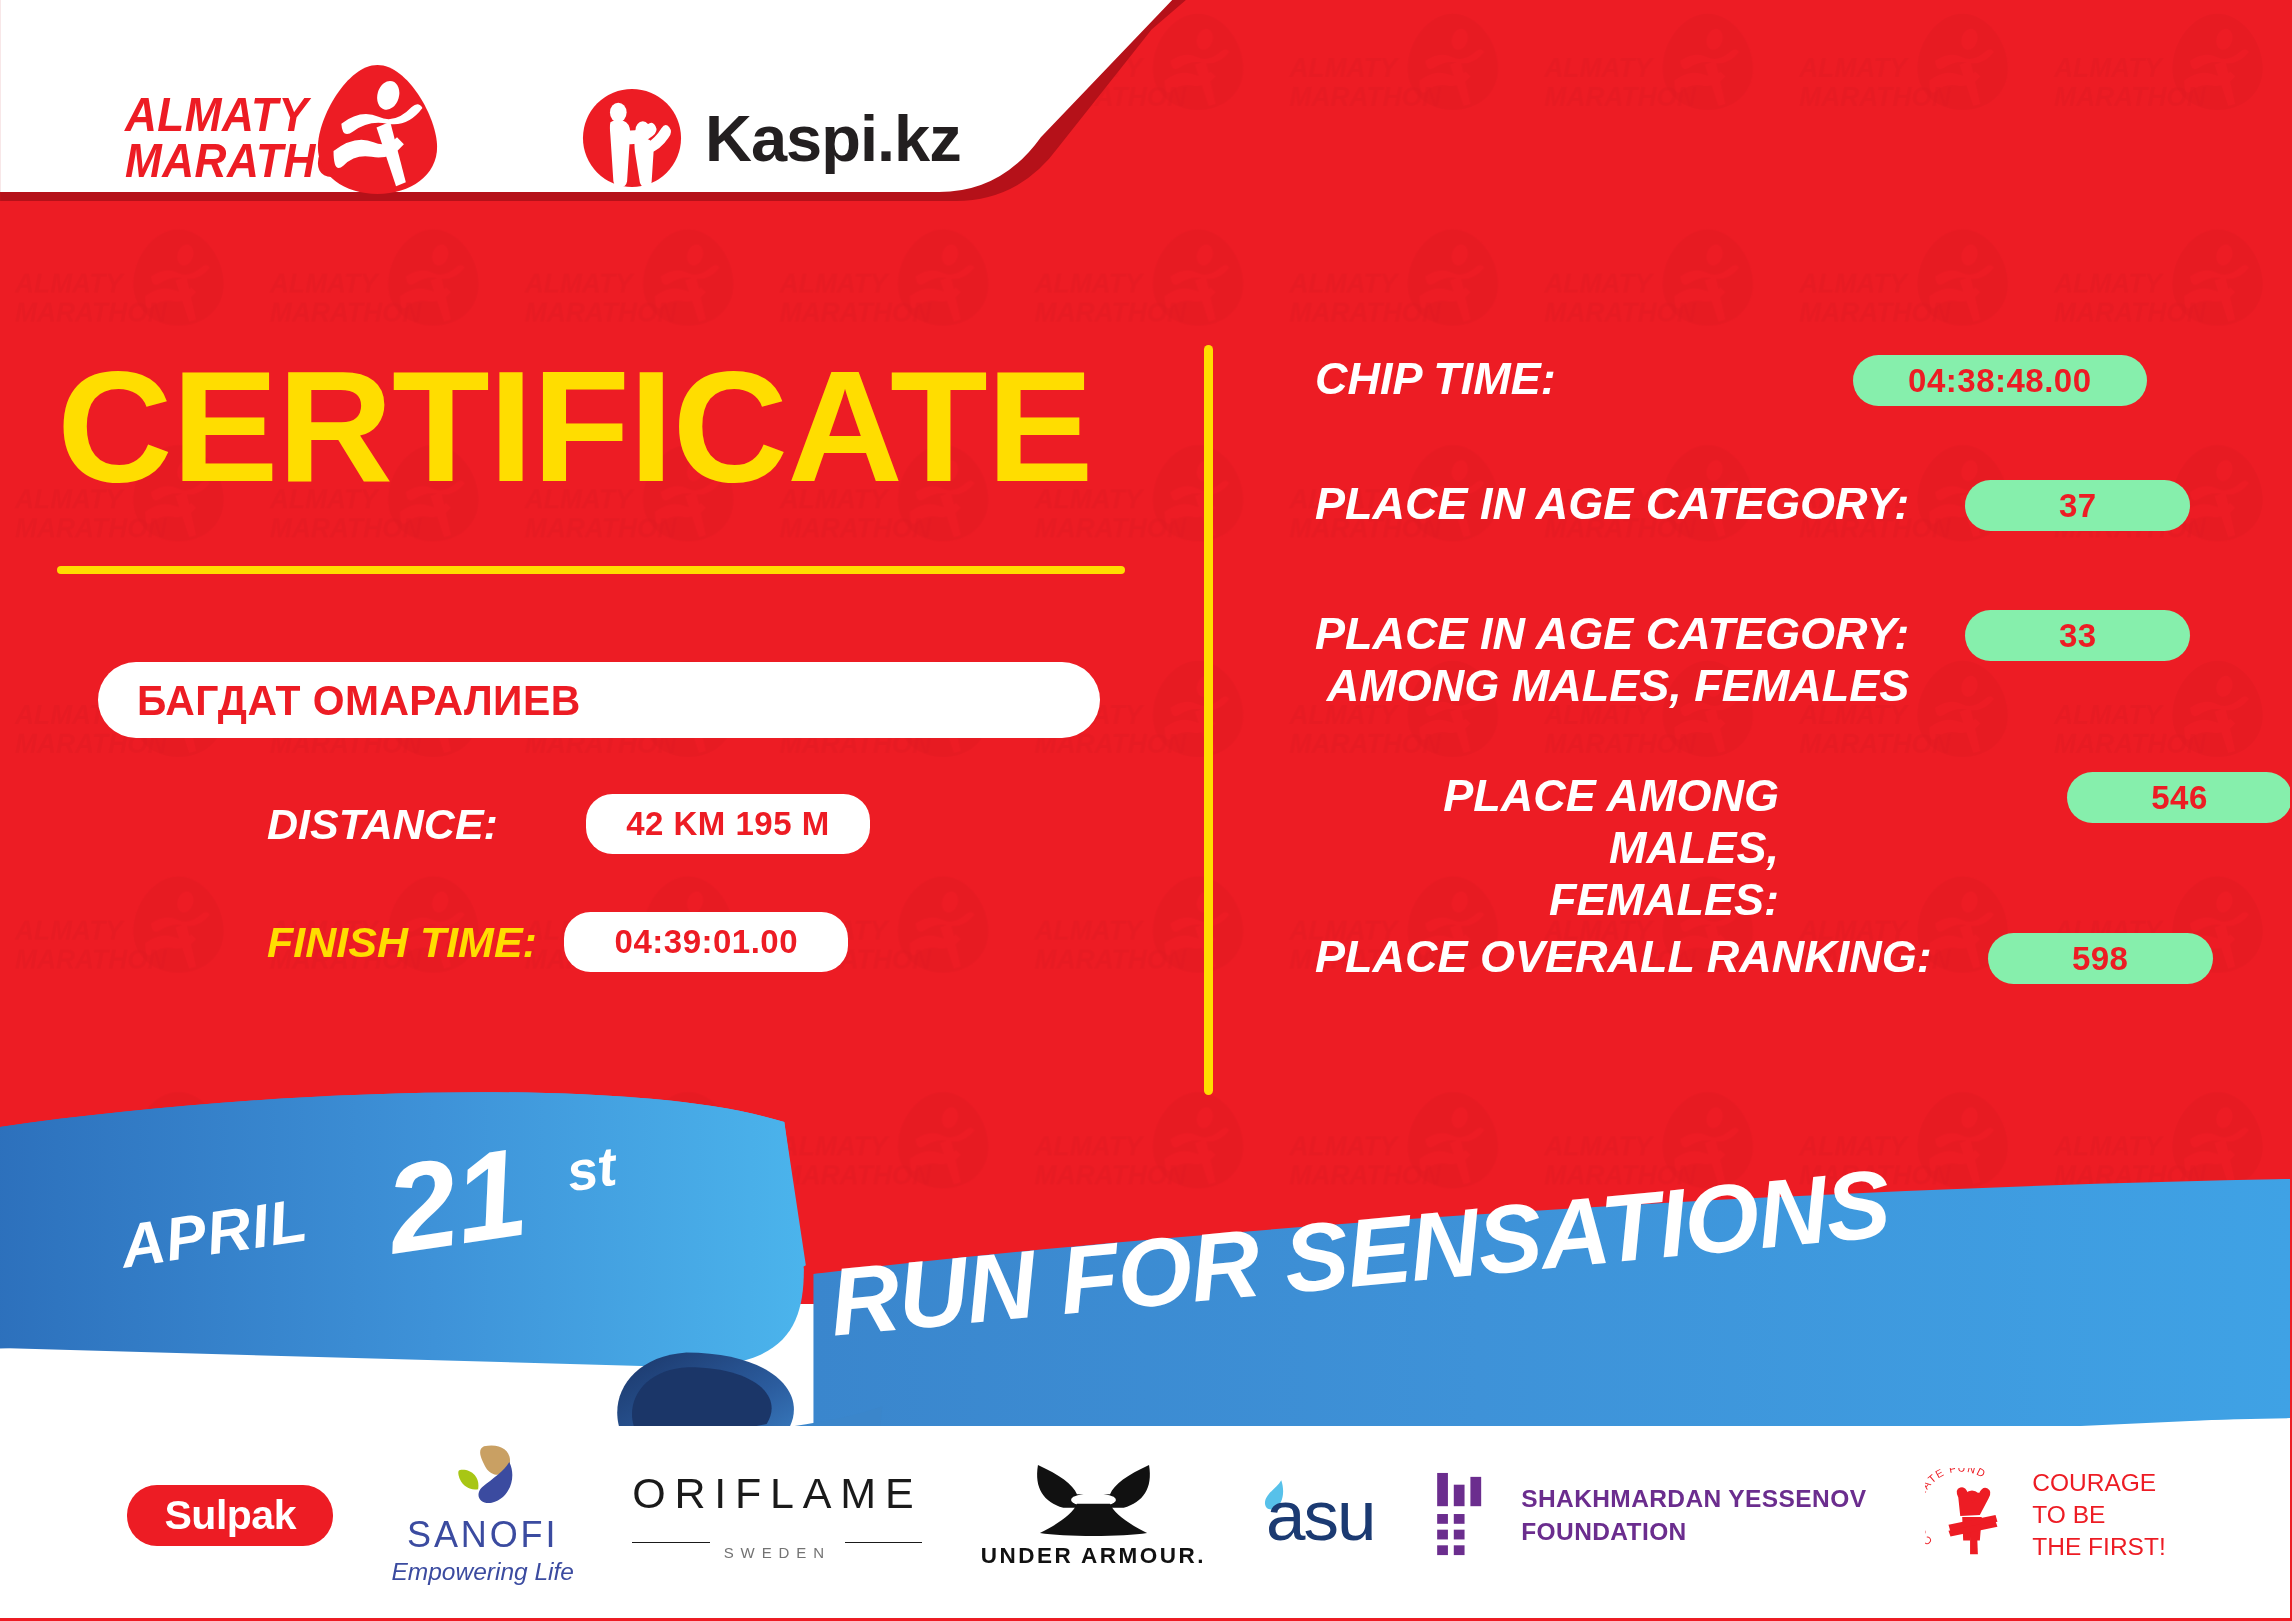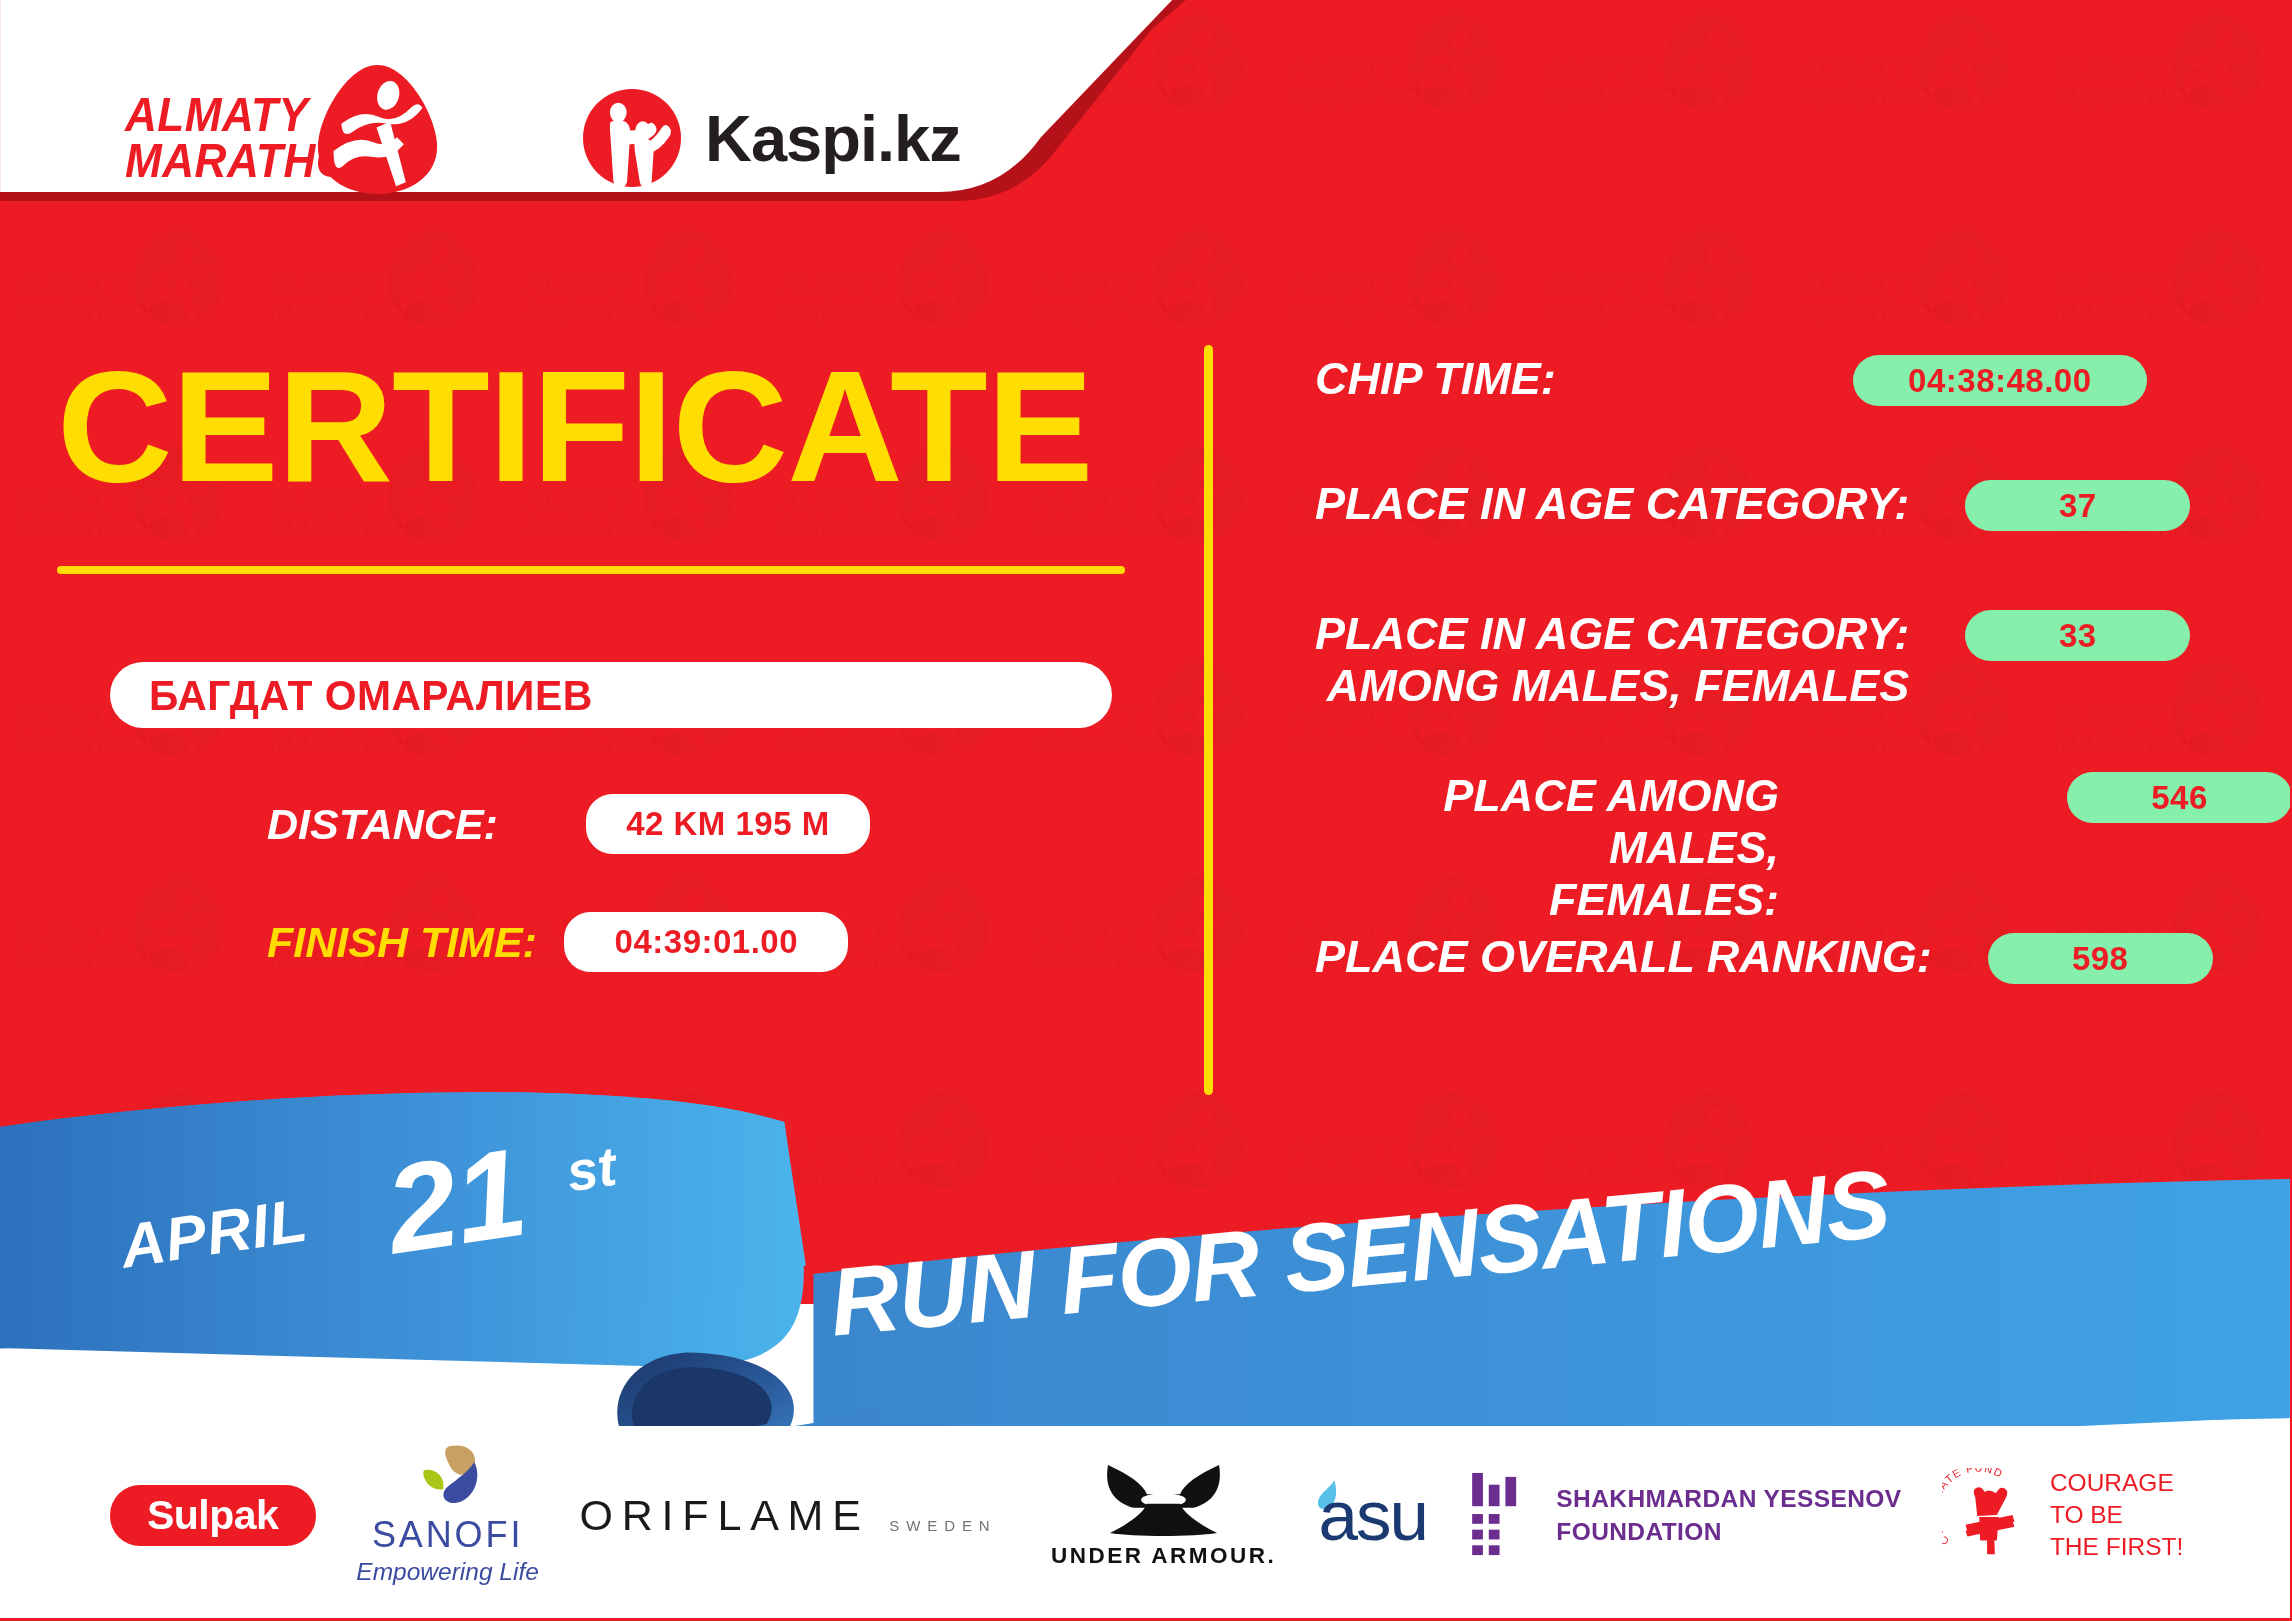--- a/index.html
+++ b/index.html
@@ -69,22 +69,22 @@
     position:absolute; left:57px; top:54px;
     font-size:157px; font-weight:bold; color:#FFDD00;
     letter-spacing:-1px; line-height:1;
     transform:scaleX(1.02); transform-origin:left;
   }
   .title-rule {
     position:absolute; left:57px; top:272px;
     width:1068px; height:7.8px; background:#FFDD00; border-radius:3.9px;
   }
   .name-pill {
-    position:absolute; left:110px; top:368px;
-    width:1002px; height:66px;
+    position:absolute; left:98px; top:368px;
+    width:1002px; height:76px;
     background:#ffffff; border-radius:42px;
     display:flex; align-items:center; padding-left:39px;
   }
   .name-text {
     font-size:43px; font-weight:bold; color:#ED1C24;
     letter-spacing:0.5px; transform:scaleX(.95); transform-origin:left;
   }
 
   .stat-row {
     position:absolute; display:flex; align-items:center;
@@ -197,21 +197,21 @@
     display:flex; align-items:center; justify-content:center;
   }
   .sulpak-pill span {
     color:#ffffff; font-size:41px; font-weight:bold; letter-spacing:-0.5px;
   }
 
   .sanofi { display:flex; flex-direction:column; align-items:center; gap:2.9px; }
   .sanofi-name { color:#3B4BA0; font-size:36px; letter-spacing:2.9px; }
   .sanofi-tag { color:#3B4BA0; font-size:24.5px; font-style:italic; }
 
-  .oriflame { display:flex; flex-direction:row; align-items:center; gap:5.9px;justify-content:space-between; }
+  .oriflame { display:flex; flex-direction:column; align-items:center; gap:5.9px;justify-content:space-between; }
   .oriflame-name {
     color:#1a1a1a; font-size:43px; letter-spacing:8.8px; font-weight:300;
   }
   .oriflame-sub {
     display:flex; align-items:center; gap:13.7px; width:100%;
   }
   .oriflame-sub .rule { flex:1; height:1px; background:#1a1a1a; }
   .oriflame-sub .txt { color:#737373; font-size:15px; letter-spacing:6.9px;margin-top:20px; }
 
   .ua { display:flex; flex-direction:column; align-items:center; gap:5.9px; }

